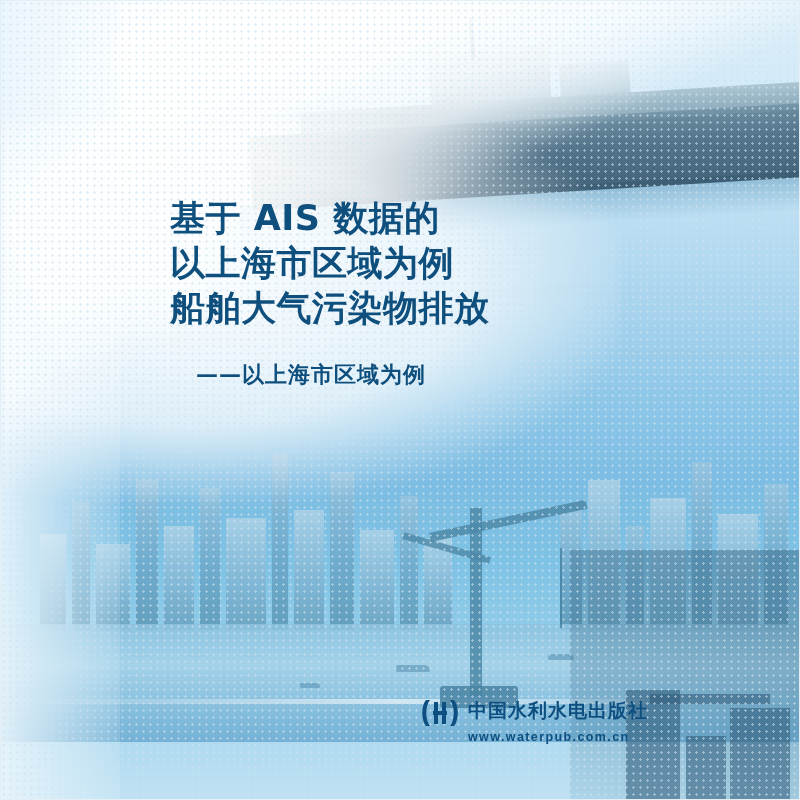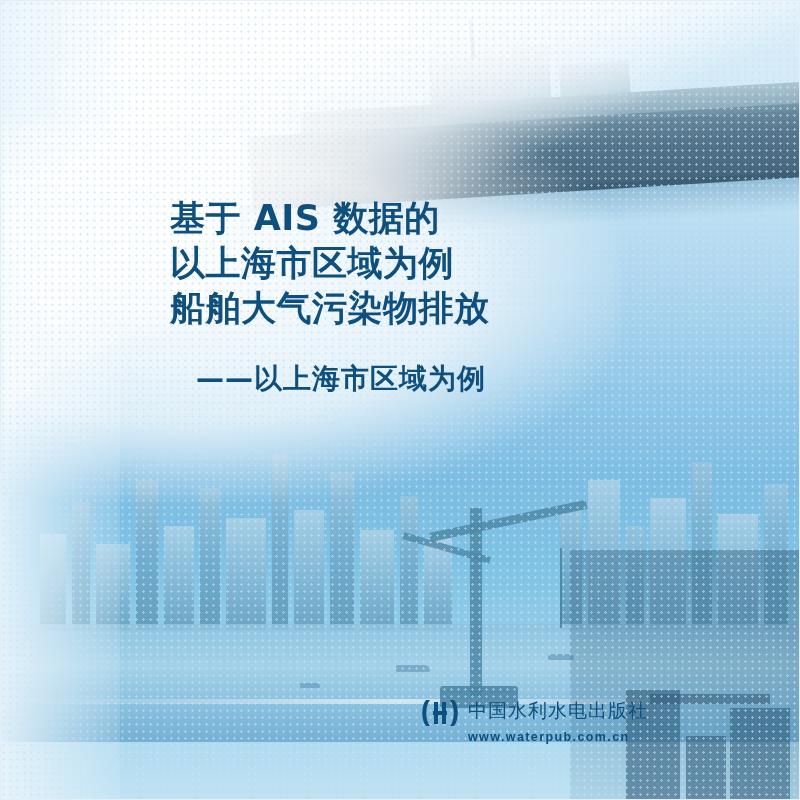--- a/index.html
+++ b/index.html
@@ -173,21 +173,21 @@
     line-height:45px;
     letter-spacing:.5px;
   }
   .title .ln{display:block;white-space:nowrap;}
 
   .subtitle{
     position:absolute;left:196px;top:360px;width:470px;
     color:#0f4f7d;
     font-family:"DejaVu Sans","Liberation Sans",sans-serif;
     font-weight:bold;
-    font-size:28px;
+    font-size:22px;
     letter-spacing:1px;
   }
 
   .authors{
     position:absolute;left:170px;top:418px;
     color:#15527e;
     font-family:"DejaVu Sans","Liberation Sans",sans-serif;
     font-size:15px;
     letter-spacing:2px;
   }
@@ -196,21 +196,21 @@
   .publisher{
     position:absolute;left:420px;top:694px;width:330px;height:72px;
   }
   .pub-mark{
     position:absolute;left:0;top:2px;width:40px;height:34px;
   }
   .pub-name{
     position:absolute;left:48px;top:4px;
     color:#0d4f80;
     font-family:"DejaVu Sans","Liberation Sans",sans-serif;
-    font-weight:normal;
+    font-weight:bold;
     font-size:19px;
     letter-spacing:1px;
     white-space:nowrap;
   }
   .pub-url{
     position:absolute;left:48px;top:36px;
     color:#0d4f80;
     font-family:"Liberation Sans",sans-serif;
     font-weight:bold;
     font-size:12.5px;

